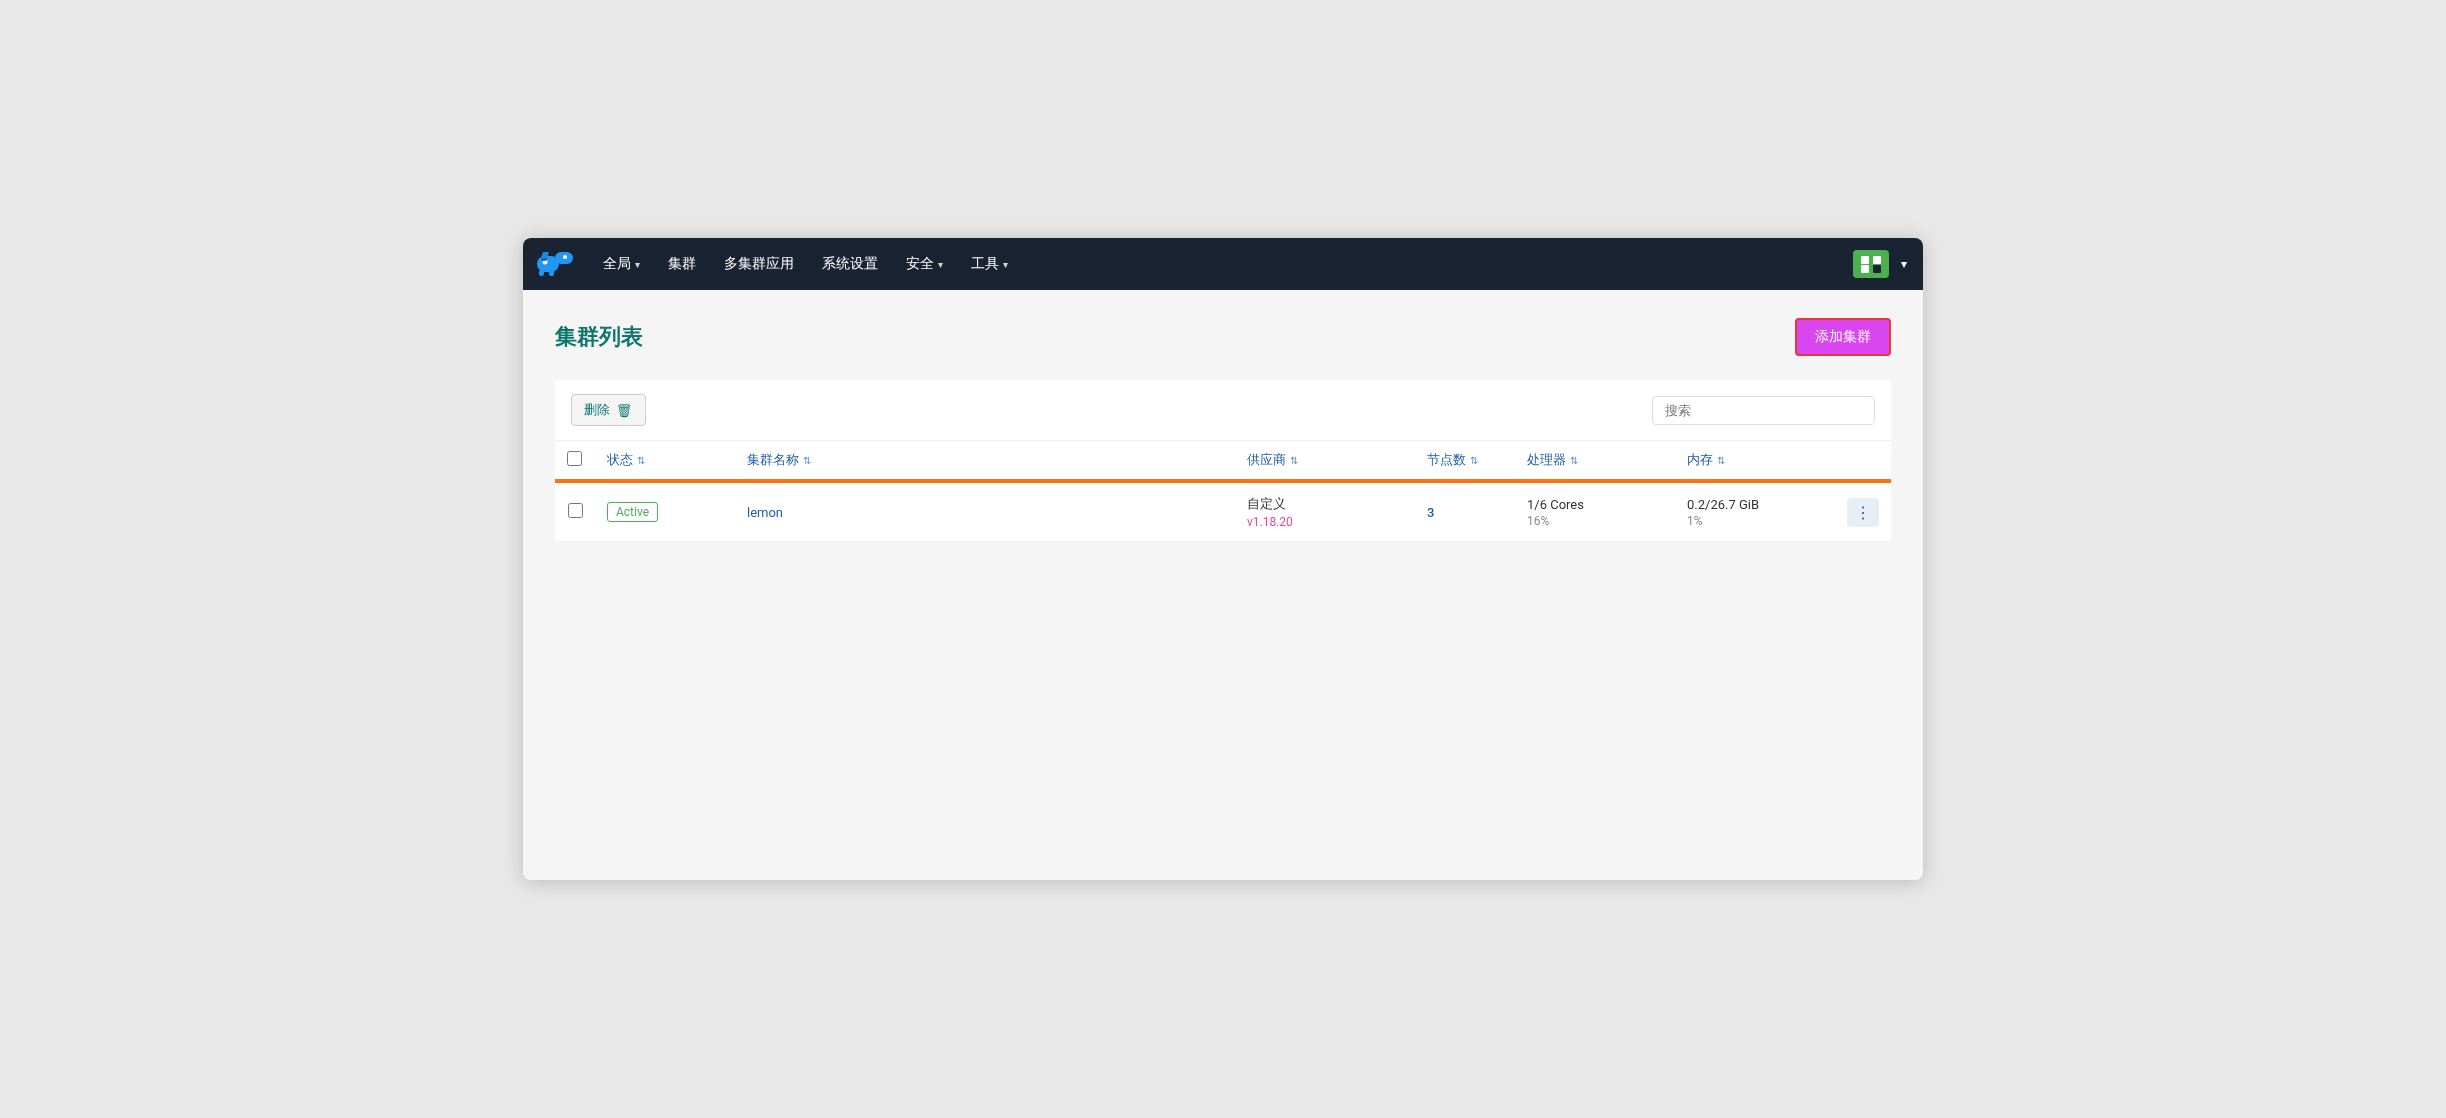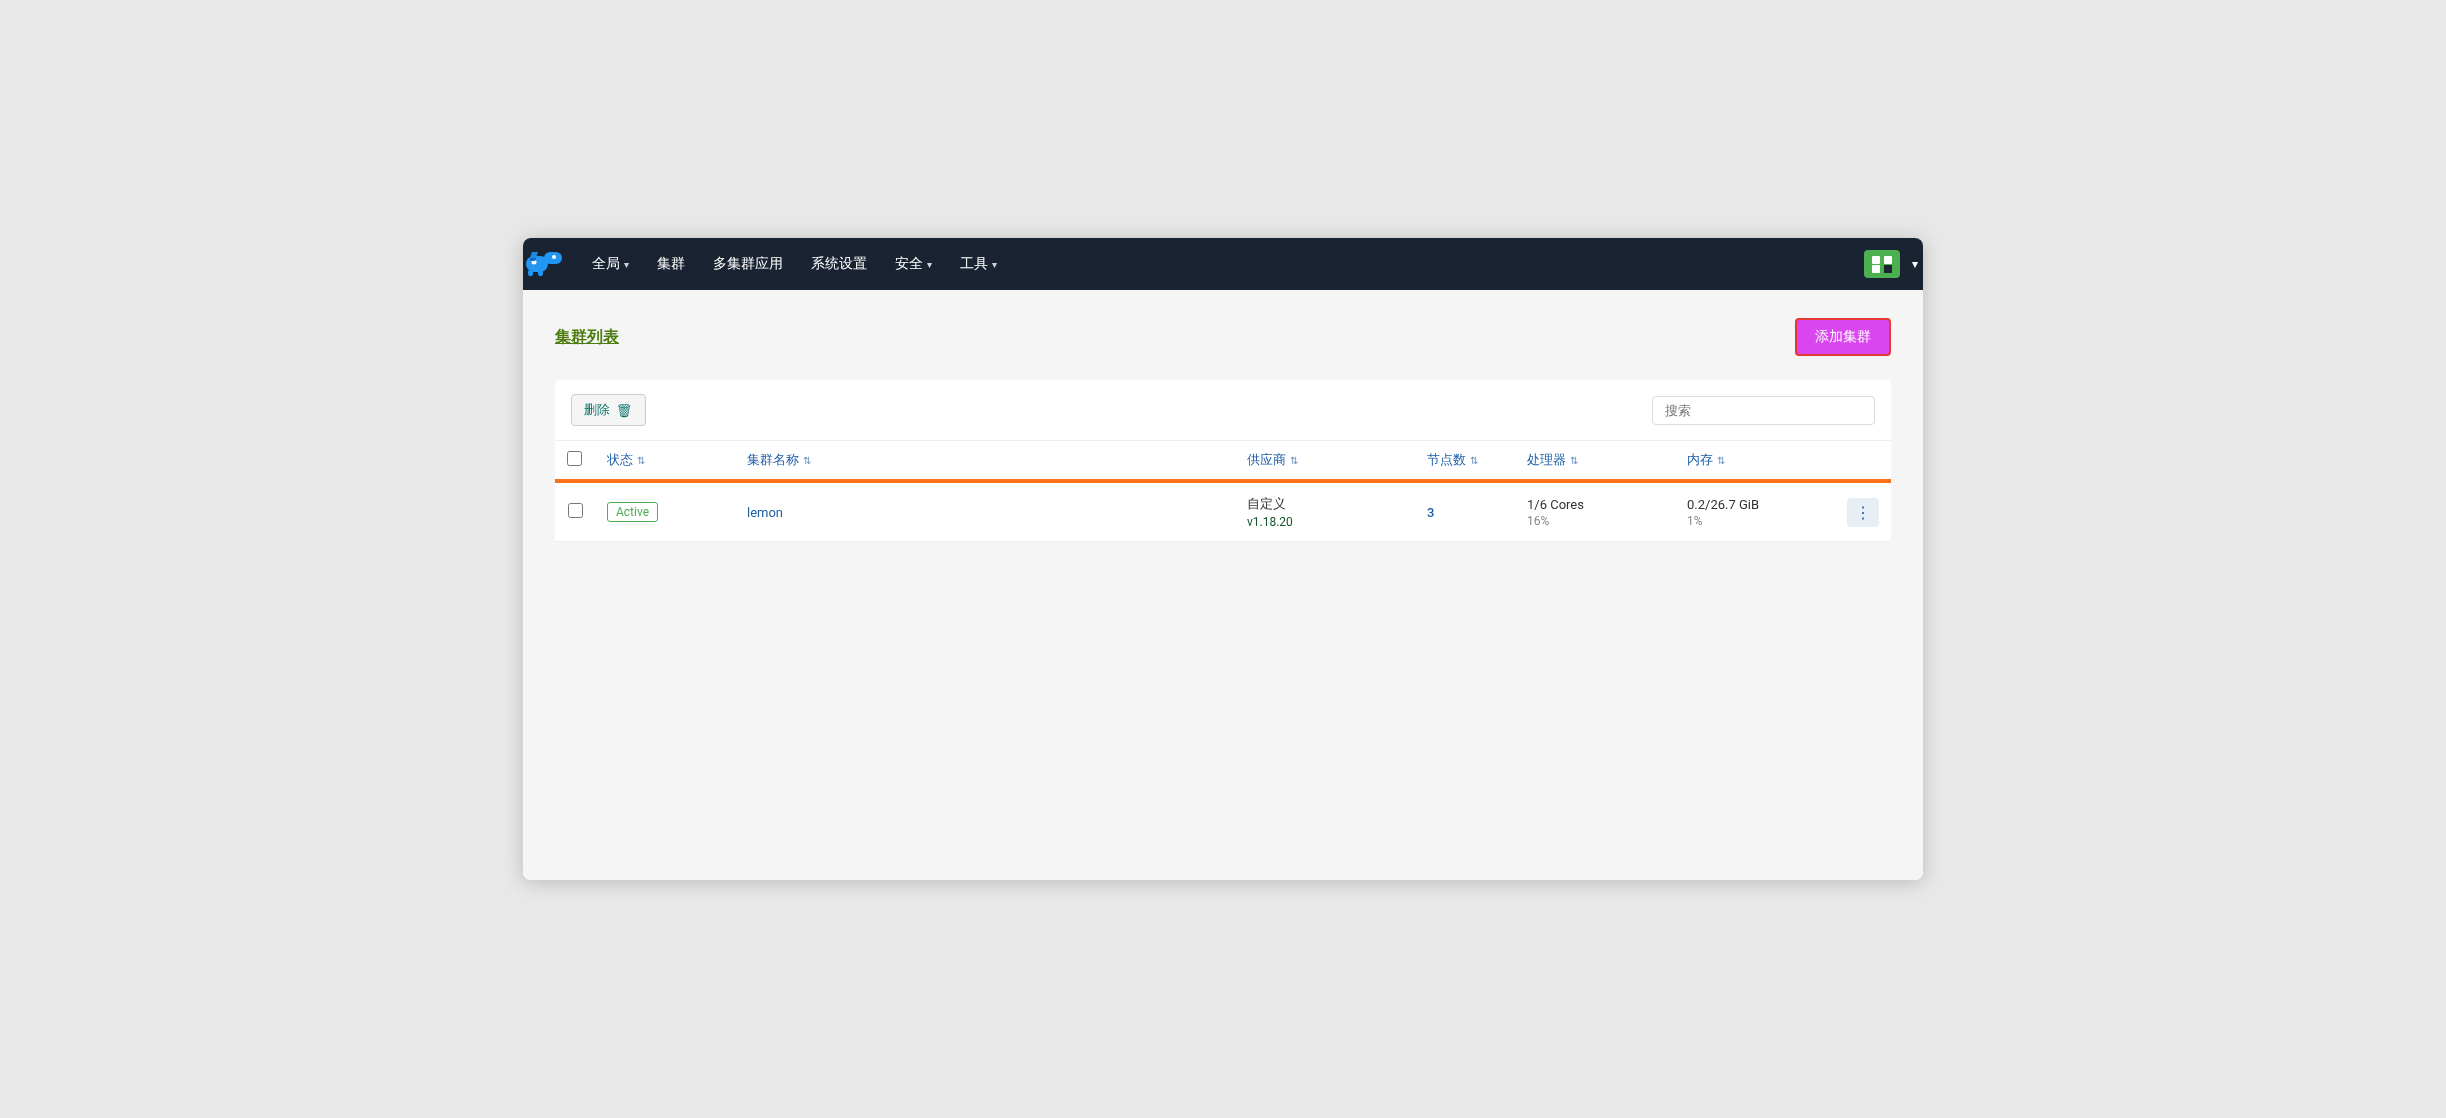--- a/index.html
+++ b/index.html
@@ -19,21 +19,21 @@
       box-shadow: 0 2px 20px rgba(0,0,0,0.2);
       width: 1400px;
       min-height: 640px;
       overflow: hidden;
     }
     
     .navbar {
       background: #1a2332;
       display: flex;
       align-items: center;
-      padding: 0 1px;
+      padding: 0 12px;
       height: 52px;
     }
     .navbar-logo {
       display: flex;
       align-items: center;
       margin-right: 12px;
     }
     .logo-pig {
       width: 44px;
       height: 32px;
@@ -91,24 +91,23 @@
       background: #f5f5f5;
       min-height: 590px;
     }
     .page-header {
       display: flex;
       align-items: center;
       justify-content: space-between;
       margin-bottom: 24px;
     }
     .page-title {
-      font-size: 16px;
+      font-size: 22px;
       font-weight: 600;
-      color: #4d7c0f;
-      text-decoration: underline;
+      color: #0f766e;
     }
     .btn-add {
       background: #d946ef;
       color: #fff;
       border: 2px solid #e53935;
       padding: 8px 18px;
       border-radius: 4px;
       cursor: pointer;
       font-size: 14px;
       font-weight: 500;
@@ -204,21 +203,21 @@
       border-radius: 3px;
       font-size: 12px;
       background: transparent;
     }
     .cluster-name-link {
       color: #1e5fa8;
       cursor: pointer;
       text-decoration: none;
     }
     .provider-version {
-      color: #14532d;
+      color: #ec4899;
       font-size: 12px;
       margin-top: 2px;
     }
     .nodes-count {
       color: #1e5fa8;
       font-weight: 500;
     }
     .cpu-percent {
       color: #888;
       font-size: 12px;

